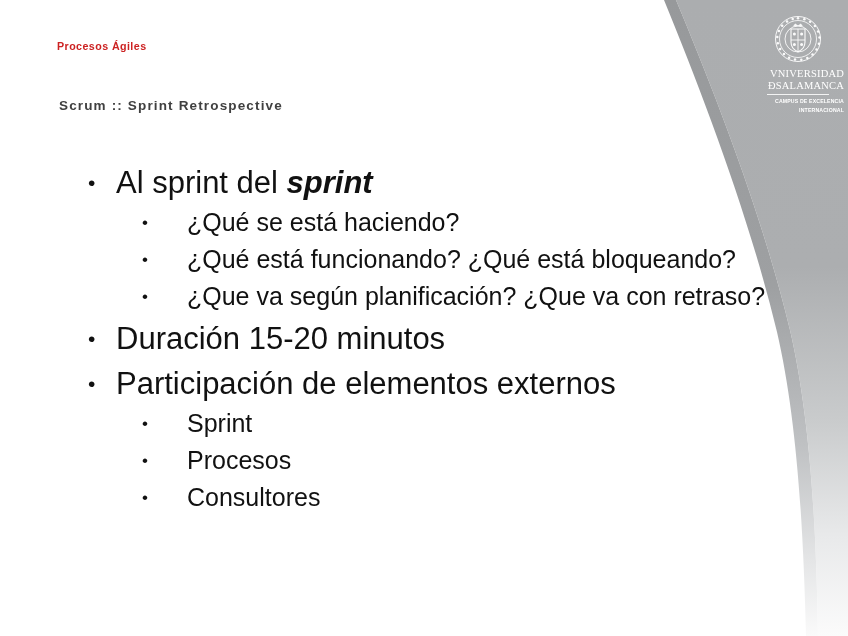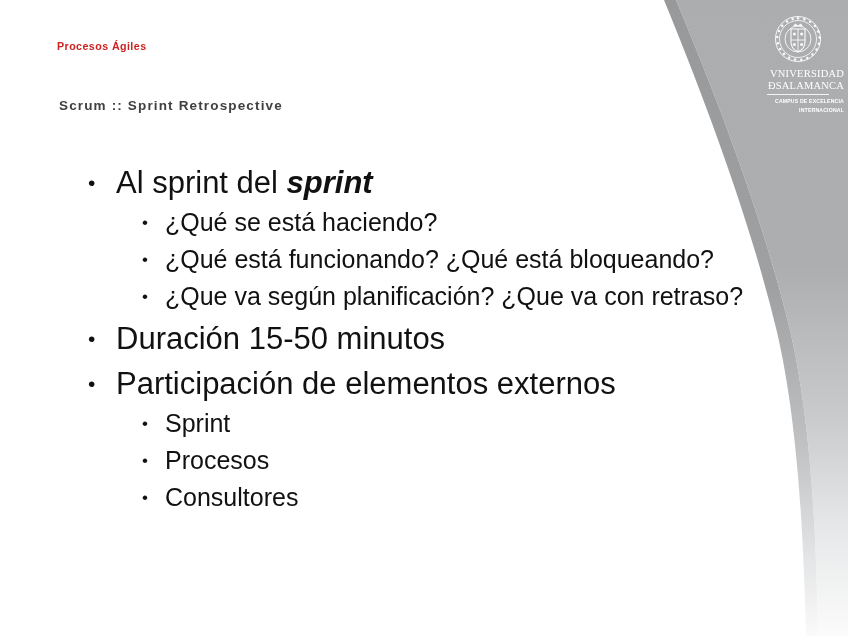--- a/index.html
+++ b/index.html
@@ -121,21 +121,21 @@
   .level-1 .dot { width: 28px; font-size: 21px; }
   .level-1 .txt { max-width: 640px; }
 
   .level-2 {
     font-size: 25px;
     line-height: 35px;
     margin-left: 54px;
     margin-bottom: 2px;
   }
   .level-2 .dot { width: 23px; font-size: 17px; }
-  .level-2 .txt { max-width: 590px; }
+  .level-2 .txt { max-width: 590px; margin-left: 22px; }
 
   .em-italic { font-style: italic; font-weight: bold; }
 </style>
 </head>
 <body>
 
 <div id="slide">
 
   <svg id="decor-swoosh" viewBox="0 0 848 636" width="848" height="636" aria-hidden="true">
     <defs>
@@ -236,21 +236,21 @@
       <span class="txt">¿Qué está funcionando? ¿Qué está bloqueando?</span>
     </div>
 
     <div class="bullet level-2">
       <span class="dot">•</span>
       <span class="txt">¿Que va según planificación? ¿Que va con retraso?</span>
     </div>
 
     <div class="bullet level-1">
       <span class="dot">•</span>
-      <span class="txt">Duración 15-50 minutos</span>
+      <span class="txt">Duración 15-20 minutos</span>
     </div>
 
     <div class="bullet level-1">
       <span class="dot">•</span>
       <span class="txt">Participación de elementos externos</span>
     </div>
 
     <div class="bullet level-2">
       <span class="dot">•</span>
       <span class="txt">Sprint</span>

